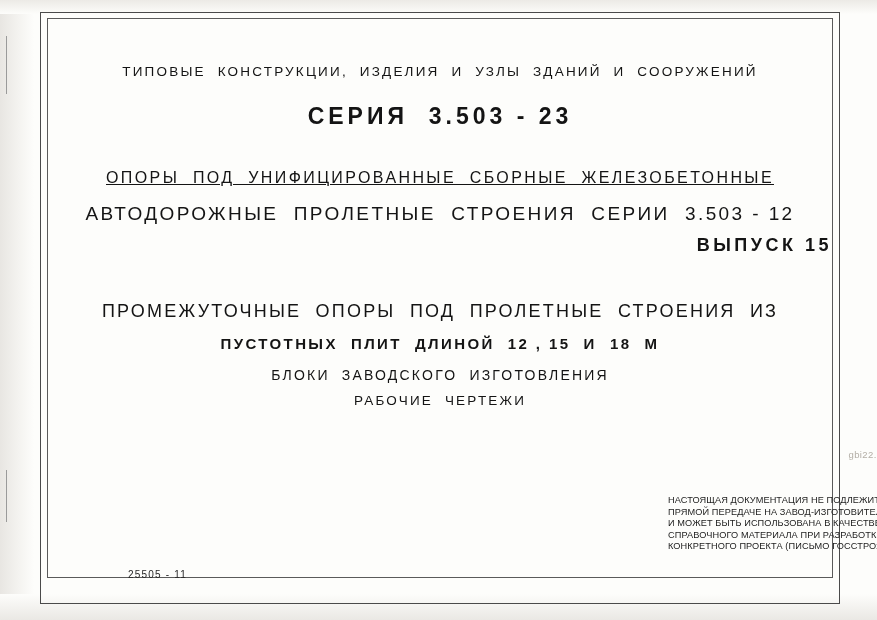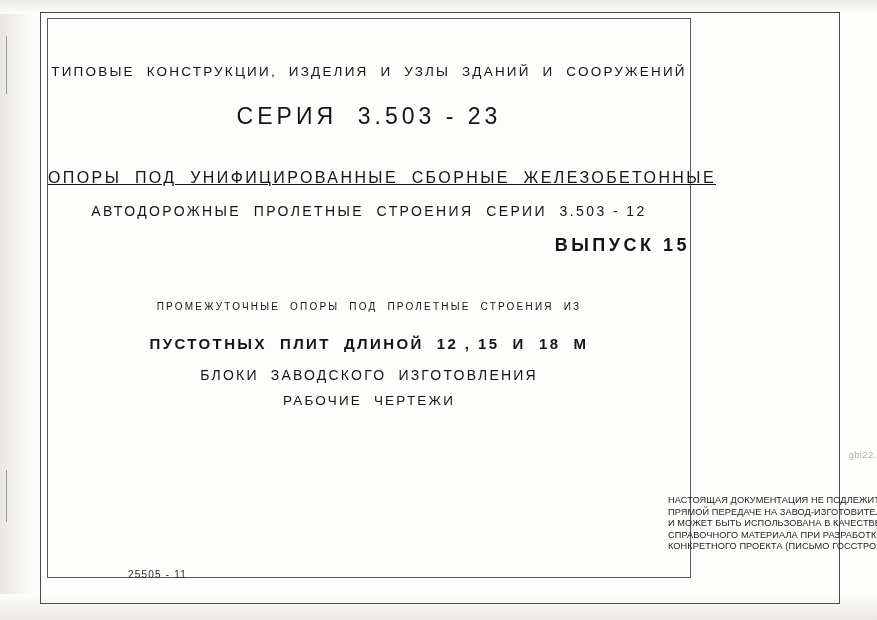--- a/index.html
+++ b/index.html
@@ -45,21 +45,21 @@
     top: 12px;
     width: 800px;
     height: 592px;
     border: 1px solid #4a4a4a;
     box-sizing: border-box;
   }
   .frame-inner {
     position: absolute;
     left: 47px;
     top: 18px;
-    width: 644px;
+    width: 786px;
     height: 560px;
     border: 1px solid #5a5a5a;
     box-sizing: border-box;
   }
   .tick-left-top {
     position: absolute;
     left: 6px;
     top: 36px;
     width: 1px;
     height: 58px;
@@ -85,44 +85,44 @@
   }
 
   .line-header {
     top: 45px;
     font-size: 13.5px;
     letter-spacing: 2.2px;
   }
   .line-series {
     top: 84px;
     font-size: 23px;
-    font-weight: 400;
+    font-weight: 700;
     letter-spacing: 4px;
   }
   .line-sub1 {
     top: 150px;
     font-size: 16px;
     letter-spacing: 2.4px;
     text-decoration: underline;
   }
   .line-sub2 {
     top: 184px;
-    font-size: 14px;
+    font-size: 19px;
     letter-spacing: 2.4px;
   }
   .line-issue {
     top: 216px;
     font-size: 18px;
     font-weight: 600;
     letter-spacing: 3.5px;
     text-align: right;
   }
   .line-desc1 {
     top: 282px;
-    font-size: 10px;
+    font-size: 18px;
     letter-spacing: 2.2px;
   }
   .line-desc2 {
     top: 316px;
     font-size: 15px;
     letter-spacing: 2.4px;
     font-weight: bold;
   }
   .line-desc3 {
     top: 348px;

